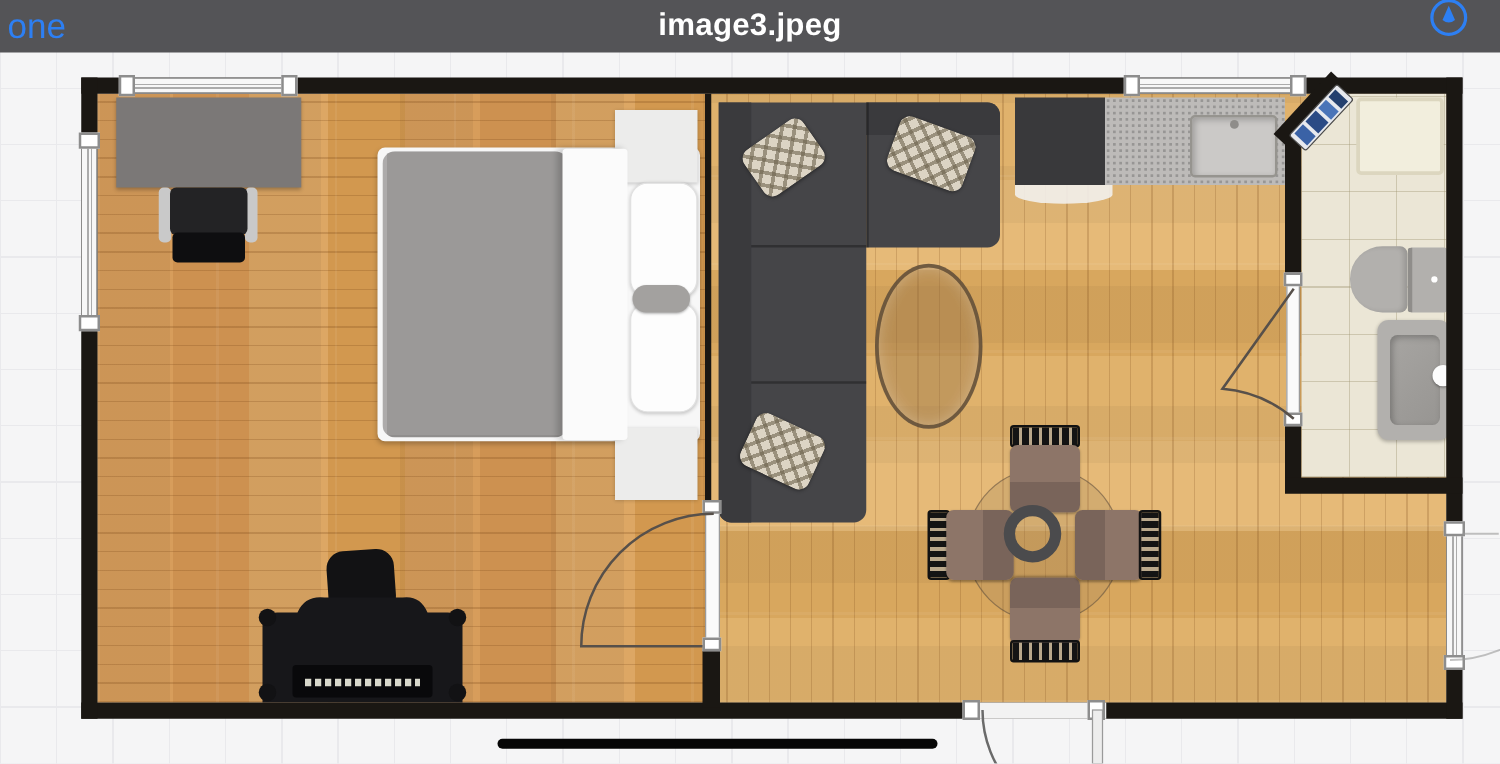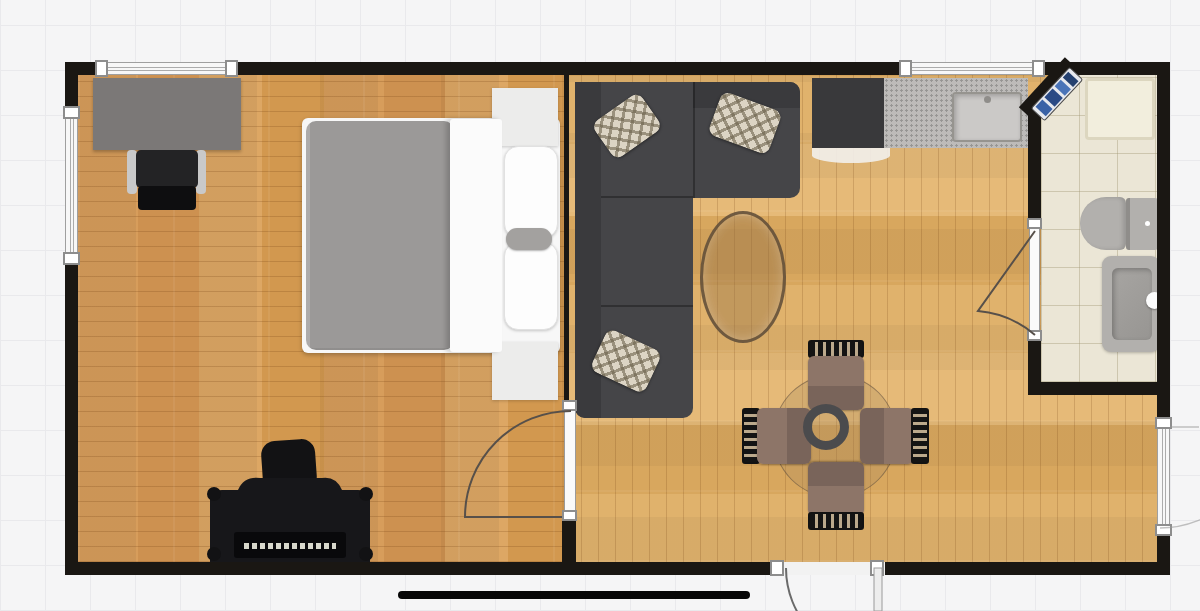--- a/index.html
+++ b/index.html
@@ -211,15 +211,25 @@
       </g>
       <path d="M571,411 A106,106 0 0 0 465,517 L562,517" fill="none" stroke="#57504a" stroke-width="2"></path>
       <path d="M1035,231 L978,311 A100,100 0 0 1 1035,335" fill="none" stroke="#57504a" stroke-width="2"></path>
       <path d="M786,568 A91,91 0 0 0 877,659" fill="none" stroke="#6a6a6a" stroke-width="2"></path>
       <rect x="874" y="568" width="8" height="43" fill="#ededed" stroke="#9a9a9a" stroke-width="1"></rect>
       <line x1="1170" y1="427" x2="1199" y2="427" stroke="#9a9a9a" stroke-width="1.5" opacity="0.6"></line>
       <path d="M1160,528 A101,101 0 0 0 1261,427" fill="none" stroke="#9a9a9a" stroke-width="1.5" opacity="0.6"></path>
     </svg>
   </div>
 
+  <div class="abs toolbar">
+    <span class="tb-back">one</span>
+    <span class="tb-title">image3.jpeg</span>
+    <span class="tb-markup">
+      <svg width="34" height="34" viewBox="0 0 34 34">
+        <circle cx="17" cy="19" r="13.5" fill="none" stroke="#2d7ff3" stroke-width="2.6"></circle>
+        <path d="M17,9.5 L22,21 Q17,25 12,21 Z" fill="#2d7ff3"></path>
+      </svg>
+    </span>
+  </div>
 
   <div class="abs home-indicator"></div>
 </div>
 
 </body></html>

